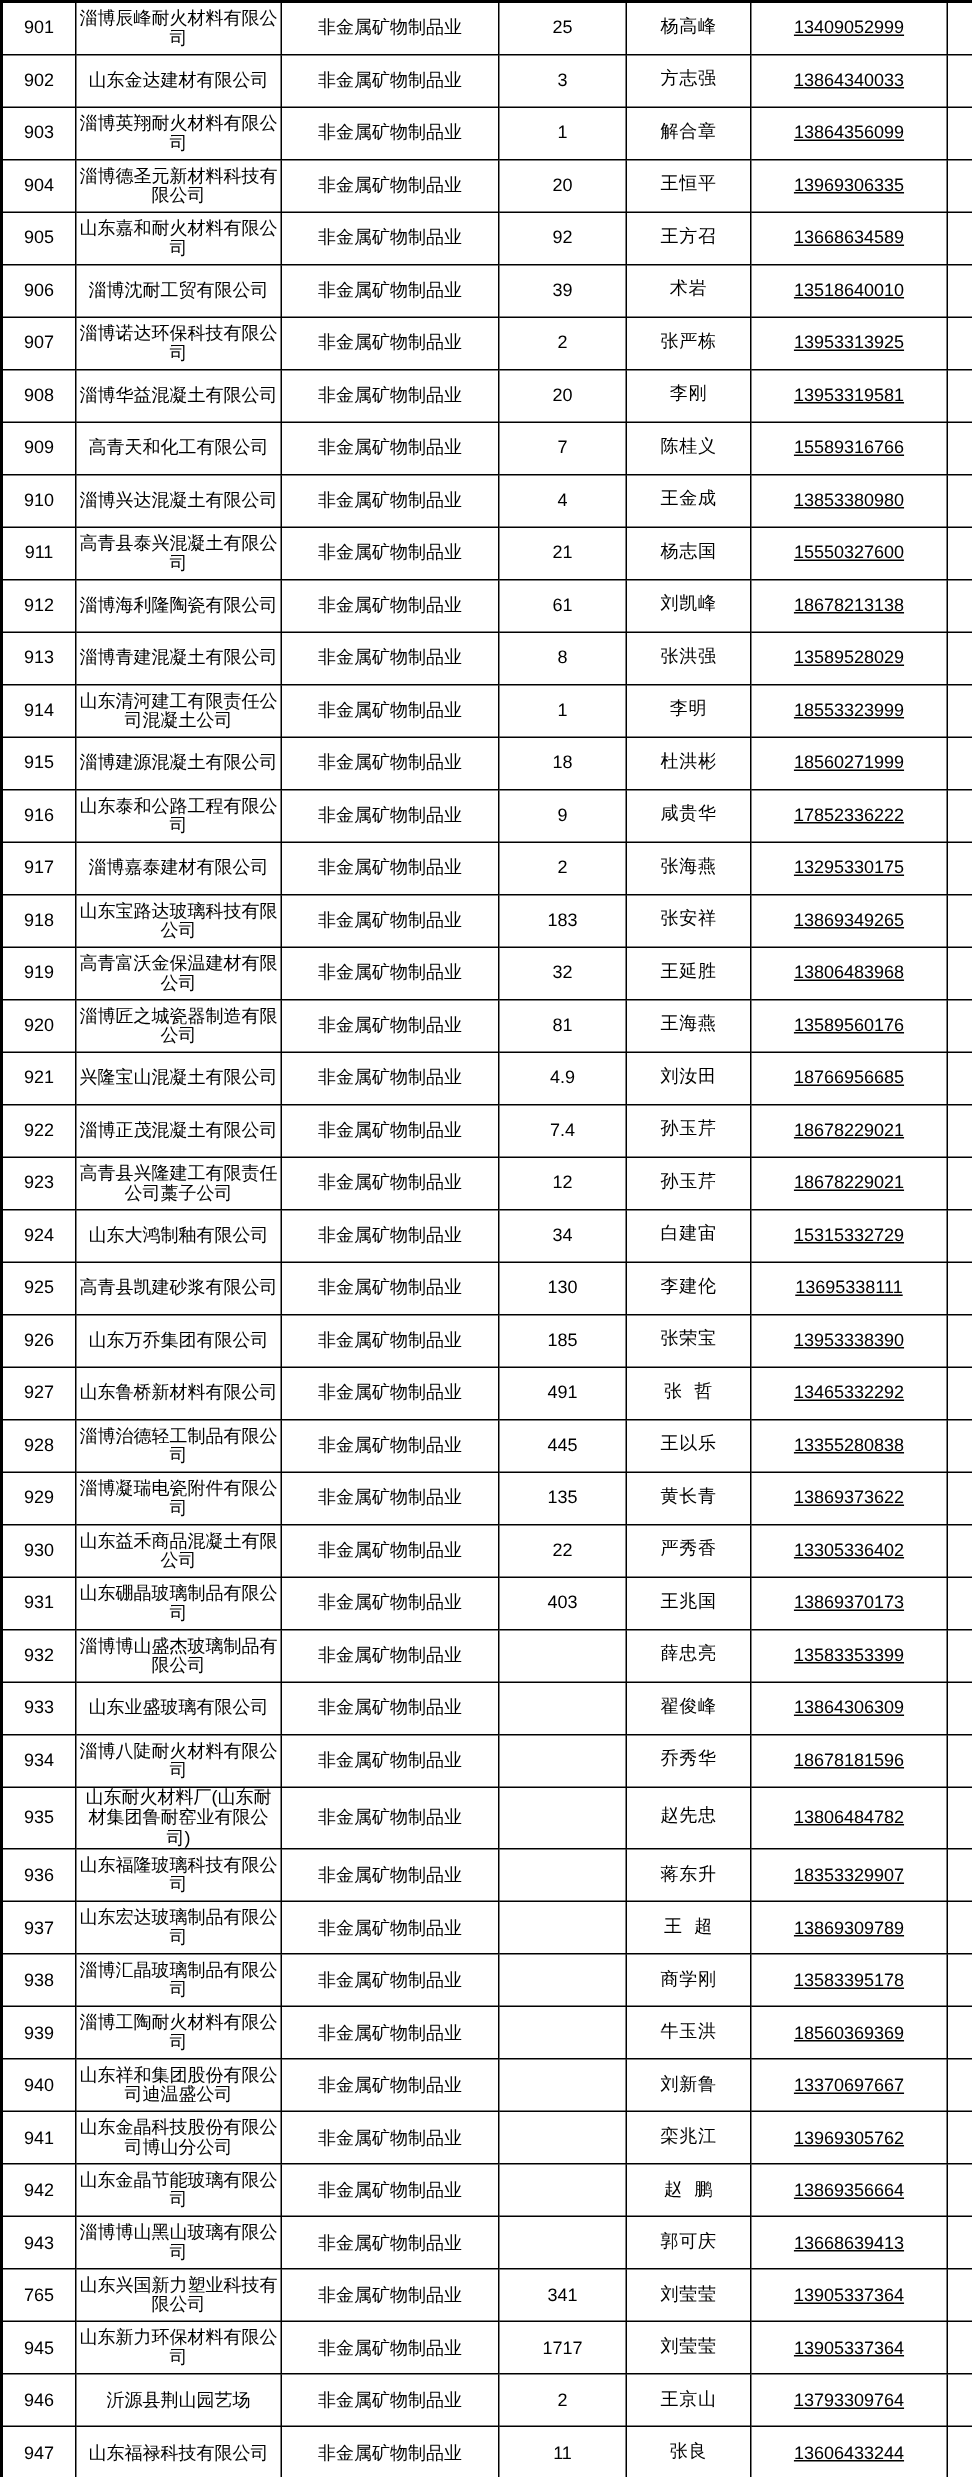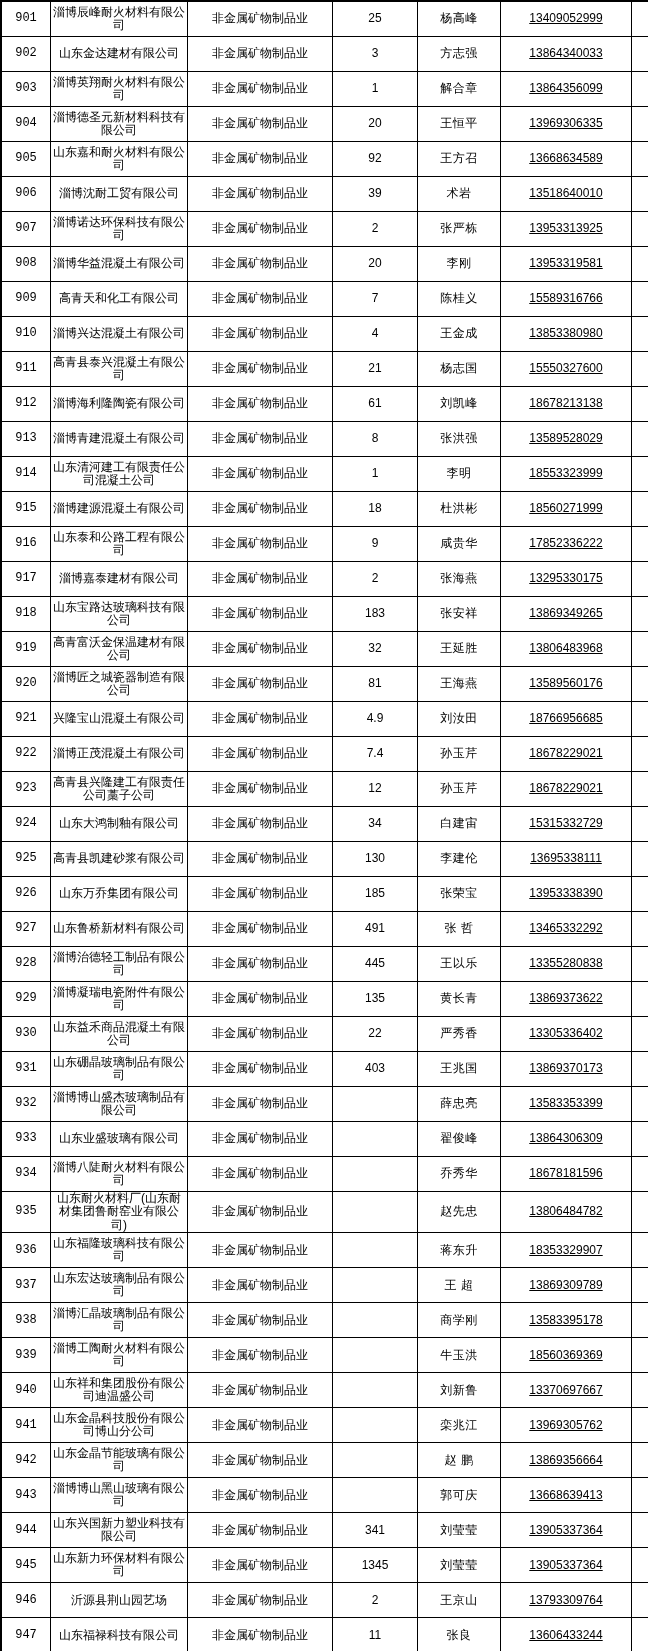--- a/index.html
+++ b/index.html
@@ -31,25 +31,25 @@
     border: 1px solid #000;
     padding: 0 2px;
     text-align: center;
     vertical-align: middle;
     font-size: 12px;
     line-height: 1.12;
     height: 34px;
     overflow: hidden;
     word-break: break-all;
   }
-  td.c-idx   { width: 44px;  font-size: 14px; font-family: Liberation Mono, monospace; }
+  td.c-idx   { width: 44px;  font-size: 14px; }
   td.c-name  { width: 132px; font-size: 12.5px; text-align: center; }
   td.c-ind   { width: 140px; font-size: 12.5px; }
   td.c-val   { width: 80px;  font-size: 13px; }
-  td.c-per   { width: 78px;  font-size: 13px; letter-spacing: 0.5px;}
+  td.c-per   { width: 78px;  font-size: 13px; letter-spacing: 0.5px; font-family: Liberation Mono, monospace;}
   td.c-tel   { width: 126px; font-size: 12.5px; text-decoration: underline; }
   td.c-flag  { width: 46px;  font-size: 13px; }
 </style>
 </head>
 <body>
 
 <div class="sheet">
   <table class="reg">
     <tbody id="tbody">
         <tr>
@@ -433,33 +433,33 @@
         <tr>
           <td class="c-idx">943</td>
           <td class="c-name">淄博博山黑山玻璃有限公司</td>
           <td class="c-ind">非金属矿物制品业</td>
           <td class="c-val"></td>
           <td class="c-per">郭可庆</td>
           <td class="c-tel">13668639413</td>
           <td class="c-flag">是</td>
         </tr>
         <tr>
-          <td class="c-idx">944</td>
+          <td class="c-idx">765</td>
           <td class="c-name">山东兴国新力塑业科技有限公司</td>
           <td class="c-ind">非金属矿物制品业</td>
           <td class="c-val">341</td>
           <td class="c-per">刘莹莹</td>
           <td class="c-tel">13905337364</td>
           <td class="c-flag">否</td>
         </tr>
         <tr>
           <td class="c-idx">945</td>
           <td class="c-name">山东新力环保材料有限公司</td>
           <td class="c-ind">非金属矿物制品业</td>
-          <td class="c-val">1345</td>
+          <td class="c-val">1717</td>
           <td class="c-per">刘莹莹</td>
           <td class="c-tel">13905337364</td>
           <td class="c-flag">否</td>
         </tr>
         <tr>
           <td class="c-idx">946</td>
           <td class="c-name">沂源县荆山园艺场</td>
           <td class="c-ind">非金属矿物制品业</td>
           <td class="c-val">2</td>
           <td class="c-per">王京山</td>

